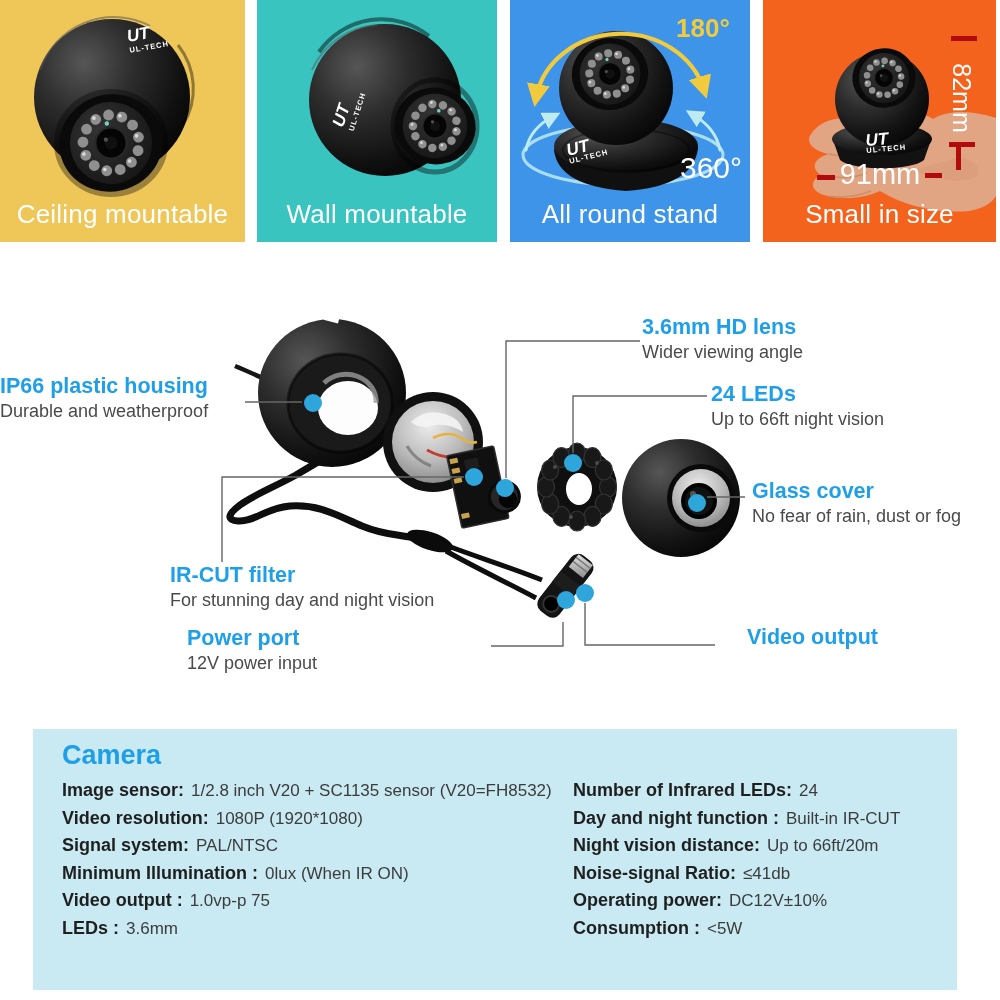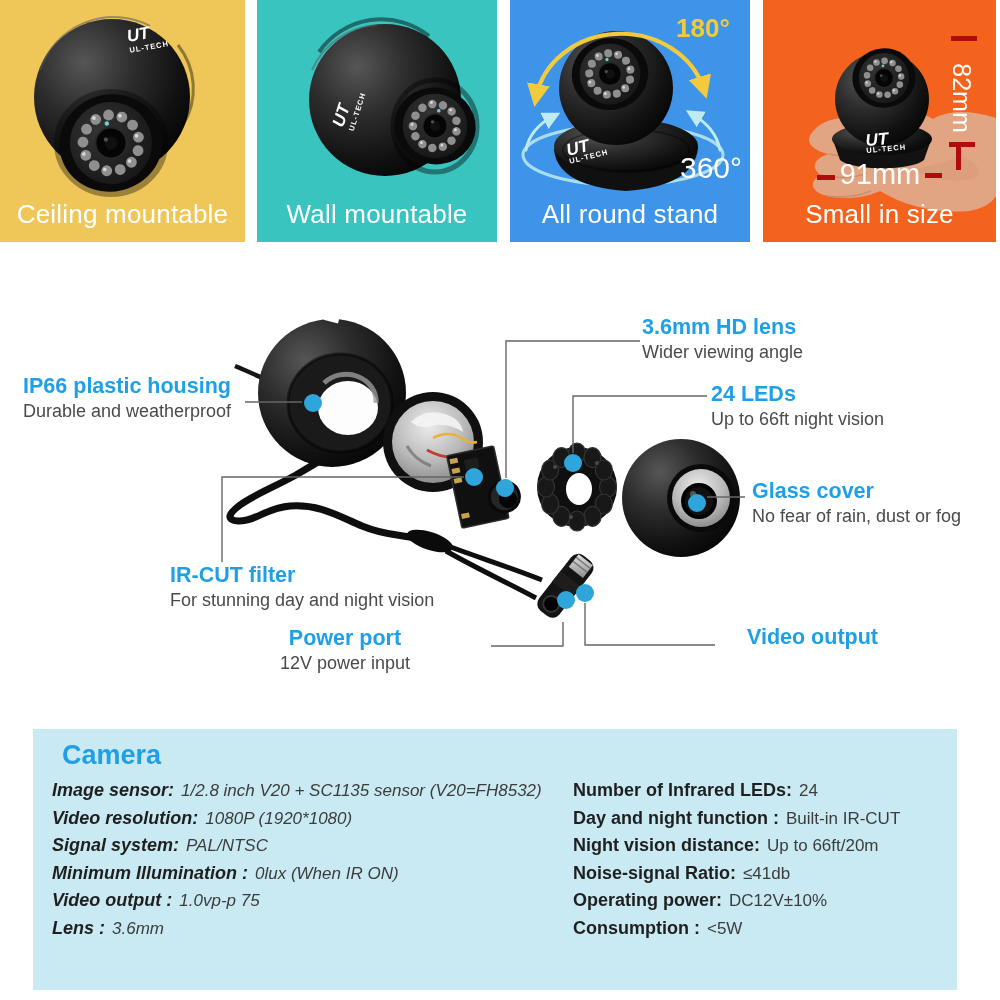--- a/index.html
+++ b/index.html
@@ -19,26 +19,26 @@
   .dim-82{position:absolute;left:213px;top:52px;width:92px;height:28px;
           transform:rotate(90deg);transform-origin:0 0;color:#fff;font-size:25px;text-align:center;}
   .dim-91{position:absolute;left:70px;top:158px;width:94px;color:#fff;font-size:29px;text-align:center;}
   
   .exploded{position:absolute;left:0;top:250px;}
   .leader{stroke:var(--leader);stroke-width:1.4;fill:none;}
   .dot{fill:var(--dot);}
   .callout{position:absolute;}
   .callout .title{color:var(--accent);font-size:21.5px;font-weight:bold;line-height:26px;}
   .callout .sub{color:var(--subtitle);font-size:18px;line-height:24px;}
-  .align-r{text-align:center;padding-left:8px;}
+  .align-r{text-align:left;}
   
   .specs{position:absolute;left:33px;top:729px;width:924px;height:261px;background:var(--specbg);}
   .specs-heading{position:absolute;left:29px;top:11px;font-size:27px;font-weight:bold;color:var(--accent);}
   .spec-col{position:absolute;top:48px;}
-  .spec-col-left{left:19px;font-style:italic;}
+  .spec-col-left{left:29px;}
   .spec-col-right{left:540px;}
   .spec-row{line-height:27.5px;white-space:nowrap;}
   .spec-label{font-weight:bold;color:var(--speclabel);font-size:18px;}
   .spec-value{color:var(--specvalue);font-size:17px;margin-left:7px;}
   
   .logo-ut{fill:#fff;font-size:17px;font-weight:bold;font-style:italic;}
   .logo-sub{fill:#fff;font-size:7.5px;font-weight:bold;letter-spacing:1px;}
   .arcY{stroke:var(--arcyellow);stroke-width:4.2;fill:none;stroke-linecap:round;}
   .arcC{stroke:var(--arccyan);stroke-width:3;fill:none;stroke-linecap:round;}
   .dimmark{fill:var(--dimred);}
@@ -317,21 +317,21 @@
   </div>
 
   <div class="specs">
     <div class="specs-heading">Camera</div>
     <div class="spec-col spec-col-left">
       <div class="spec-row"><span class="spec-label">Image sensor:</span><span class="spec-value">1/2.8 inch V20 + SC1135 sensor  (V20=FH8532)</span></div>
       <div class="spec-row"><span class="spec-label">Video resolution:</span><span class="spec-value">1080P (1920*1080)</span></div>
       <div class="spec-row"><span class="spec-label">Signal system:</span><span class="spec-value">PAL/NTSC</span></div>
       <div class="spec-row"><span class="spec-label">Minimum Illumination :</span><span class="spec-value">0lux (When IR ON)</span></div>
       <div class="spec-row"><span class="spec-label">Video output :</span><span class="spec-value">1.0vp-p 75</span></div>
-      <div class="spec-row"><span class="spec-label">Lens :</span><span class="spec-value">3.6mm</span></div>
+      <div class="spec-row"><span class="spec-label">LEDs :</span><span class="spec-value">3.6mm</span></div>
     </div>
     <div class="spec-col spec-col-right">
       <div class="spec-row"><span class="spec-label">Number of Infrared LEDs:</span><span class="spec-value">24</span></div>
       <div class="spec-row"><span class="spec-label">Day and night function :</span><span class="spec-value">Built-in IR-CUT</span></div>
       <div class="spec-row"><span class="spec-label">Night vision distance:</span><span class="spec-value">Up to 66ft/20m</span></div>
       <div class="spec-row"><span class="spec-label">Noise-signal Ratio:</span><span class="spec-value">≤41db</span></div>
       <div class="spec-row"><span class="spec-label">Operating power:</span><span class="spec-value">DC12V±10%</span></div>
       <div class="spec-row"><span class="spec-label">Consumption :</span><span class="spec-value">&lt;5W</span></div>
     </div>
   </div>

